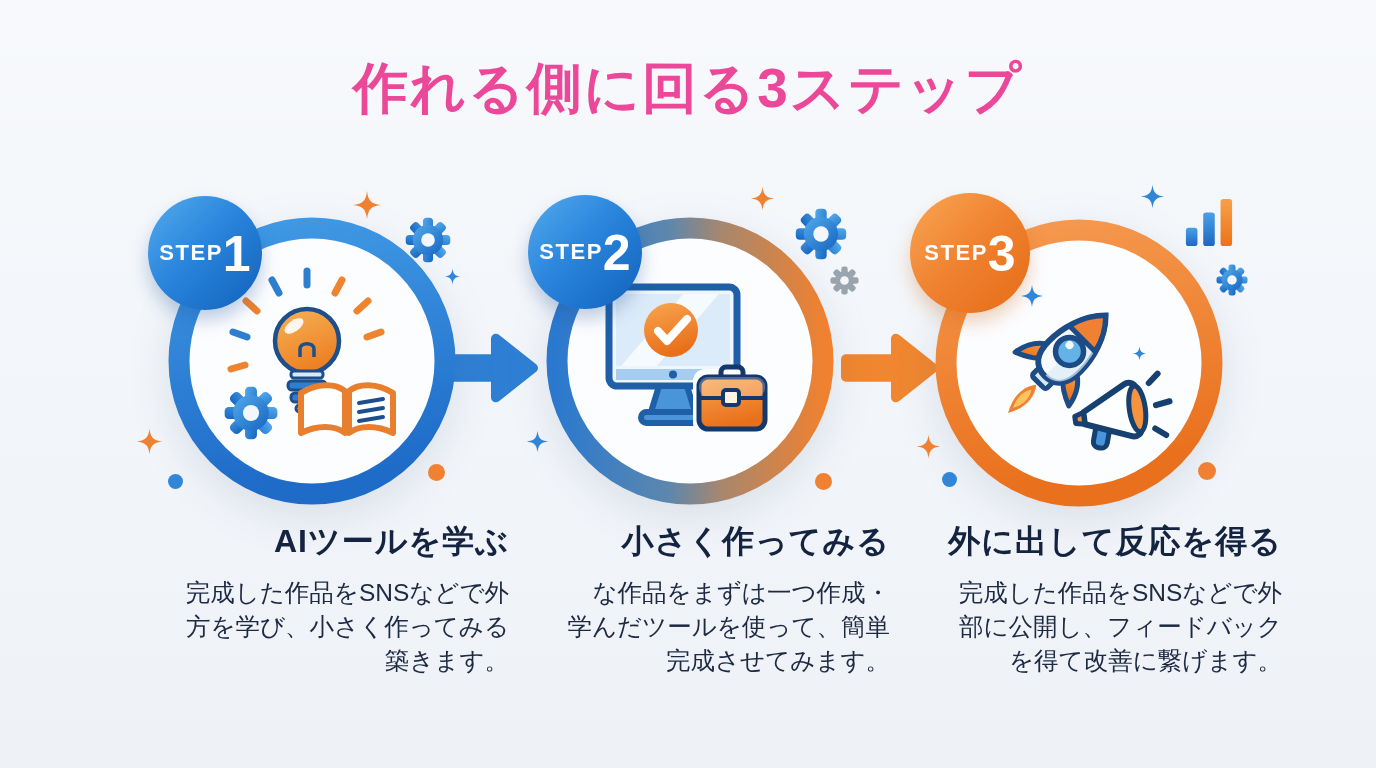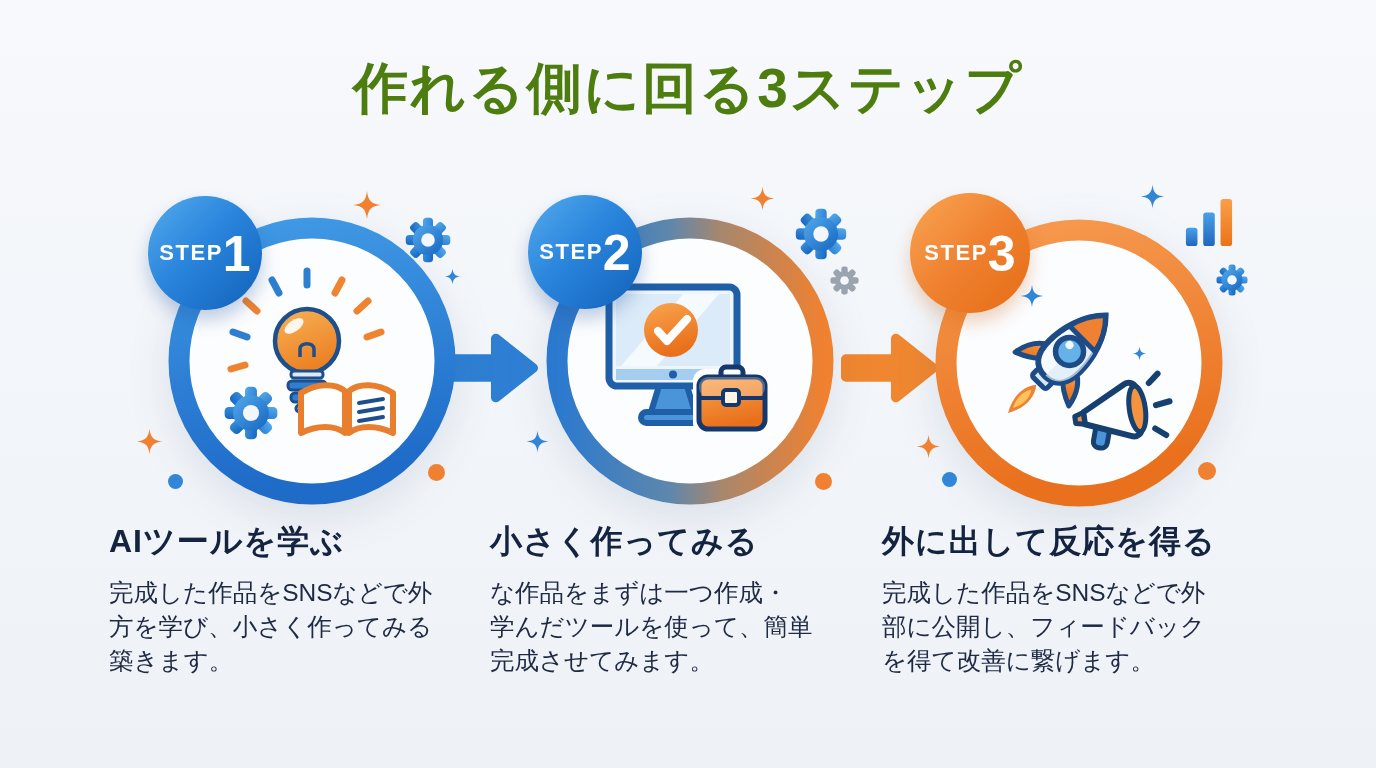--- a/index.html
+++ b/index.html
@@ -4,36 +4,36 @@
 <style>
   html,body{margin:0;padding:0;}
   body{
     width:1376px;height:768px;position:relative;overflow:hidden;
     background:linear-gradient(180deg,#f7f9fc 0%,#f2f5f9 55%,#eef1f6 100%);
     font-family:"Liberation Sans","DejaVu Sans",sans-serif;
   }
   .title{
     position:absolute;top:52px;left:0;width:100%;margin:0;
     text-align:center;font-size:55px;font-weight:800;letter-spacing:2px;
-    color:#4d7c0f;
+    color:#ec4899;
   }
   .step-circle{position:absolute;width:290px;height:290px;}
   .ring{position:absolute;left:0;top:0;filter:drop-shadow(0 12px 20px rgba(50,80,120,.12));}
   .art{position:absolute;left:40px;top:45px;}
   .badge{
     position:absolute;width:114px;height:114px;border-radius:50%;
     display:flex;flex-direction:row;align-items:center;justify-content:center;
     color:#fff;box-shadow:0 10px 18px rgba(30,80,150,.28);
   }
   .badge-blue{background:linear-gradient(135deg,#55abed 0%,#2a85dc 45%,#1261ba 100%);}
   .badge-orange{background:linear-gradient(135deg,#f9a654 0%,#ef8130 50%,#e66c15 100%);box-shadow:0 10px 18px rgba(200,100,20,.28);}
   .b-label{font-size:22px;font-weight:700;letter-spacing:1.5px;line-height:1;}
   .b-num{font-size:50px;font-weight:700;line-height:.95;margin-top:3px;}
   .arrow{position:absolute;}
-  .step-text{position:absolute;top:520px;width:400px;text-align:left;}
+  .step-text{position:absolute;top:520px;width:400px;text-align:right;}
   .step-text h2{margin:0 0 12px 0;font-size:32px;font-weight:800;color:#142340;letter-spacing:1px;}
   .step-text p{margin:0;font-size:24.5px;line-height:34px;font-weight:500;color:#1d2a42;}
   .step-text p span{display:block;}
   .deco{position:absolute;}
   .dot{position:absolute;border-radius:50%;}
   .dot-blue{background:#3186d8;}
   .dot-orange{background:#f08132;}
 </style>
 </head>
 <body>

